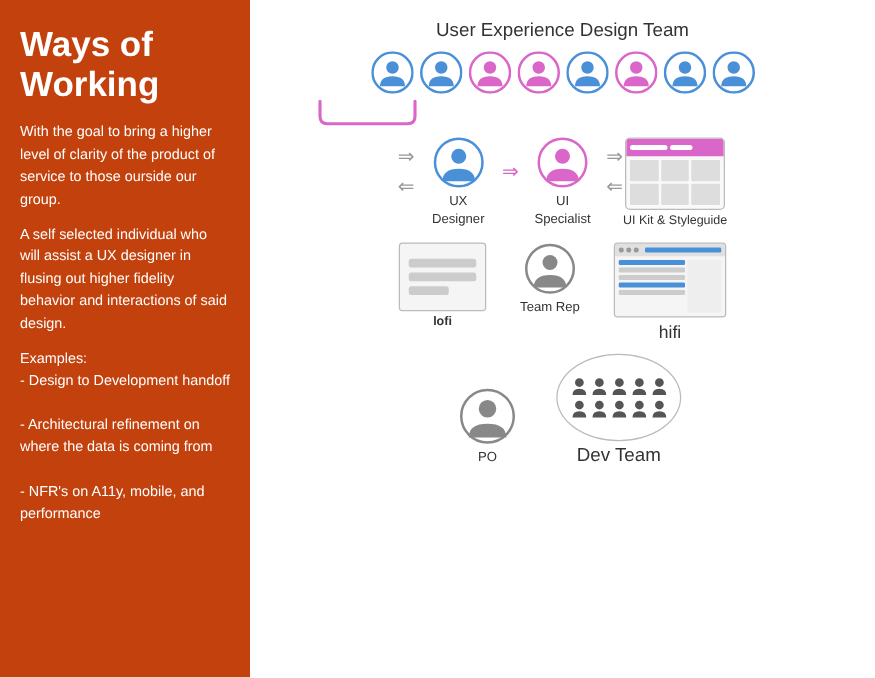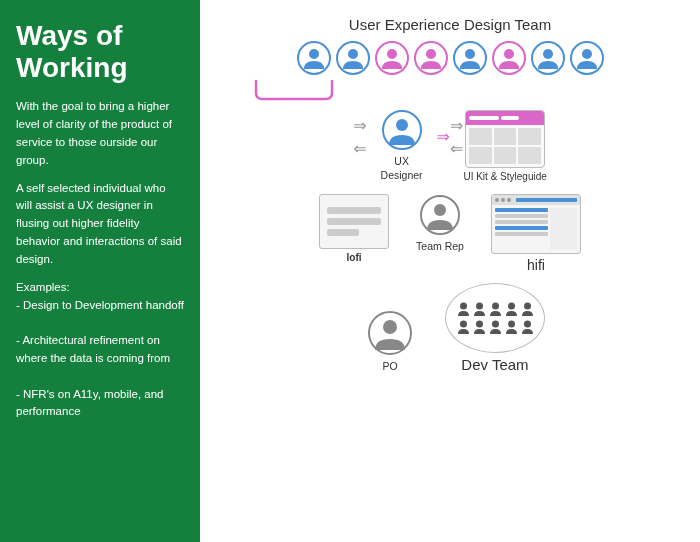--- a/index.html
+++ b/index.html
@@ -9,21 +9,21 @@
       font-family: Arial, sans-serif;
       display: flex;
       overflow: hidden;
       background: #fff;
     }
 
     
     .sidebar {
       width: 200px;
       min-width: 200px;
-      background: #15803d;
+      background: #c2410c;
       color: #fff;
       padding: 20px 16px;
       display: flex;
       flex-direction: column;
       gap: 14px;
     }
     .sidebar-title {
       font-size: 28px;
       font-weight: 900;
       line-height: 1.15;
@@ -314,20 +314,28 @@
         <circle cx="21" cy="16" r="6" fill="#4a90d9"></circle>
         <path d="M8 36 Q8 26 21 26 Q34 26 34 36" fill="#4a90d9"></path>
       </svg>
       <div class="person-label">UX<br>Designer</div>
     </div>
 
     <div style="display:flex; flex-direction:column; gap:4px; margin-bottom:18px;">
       <span style="font-size:16px; color:#d966c8;">⇒</span>
     </div>
 
+    <div class="person-block">
+      <svg width="42" height="42" viewBox="0 0 42 42">
+        <circle cx="21" cy="21" r="19" fill="none" stroke="#d966c8" stroke-width="2"></circle>
+        <circle cx="21" cy="16" r="6" fill="#d966c8"></circle>
+        <path d="M8 36 Q8 26 21 26 Q34 26 34 36" fill="#d966c8"></path>
+      </svg>
+      <div class="person-label">UI<br>Specialist</div>
+    </div>
 
     <div style="display:flex; flex-direction:column; gap:4px; margin-bottom:18px;">
       <span style="font-size:16px; color:#999;">⇒</span>
       <span style="font-size:16px; color:#999;">⇐</span>
     </div>
 
     <div style="display:flex; flex-direction:column; align-items:center;">
       <div class="ui-kit-box">
         <div class="ui-kit-header-bars">
           <div class="ui-kit-bar" style="width:30px;"></div>

